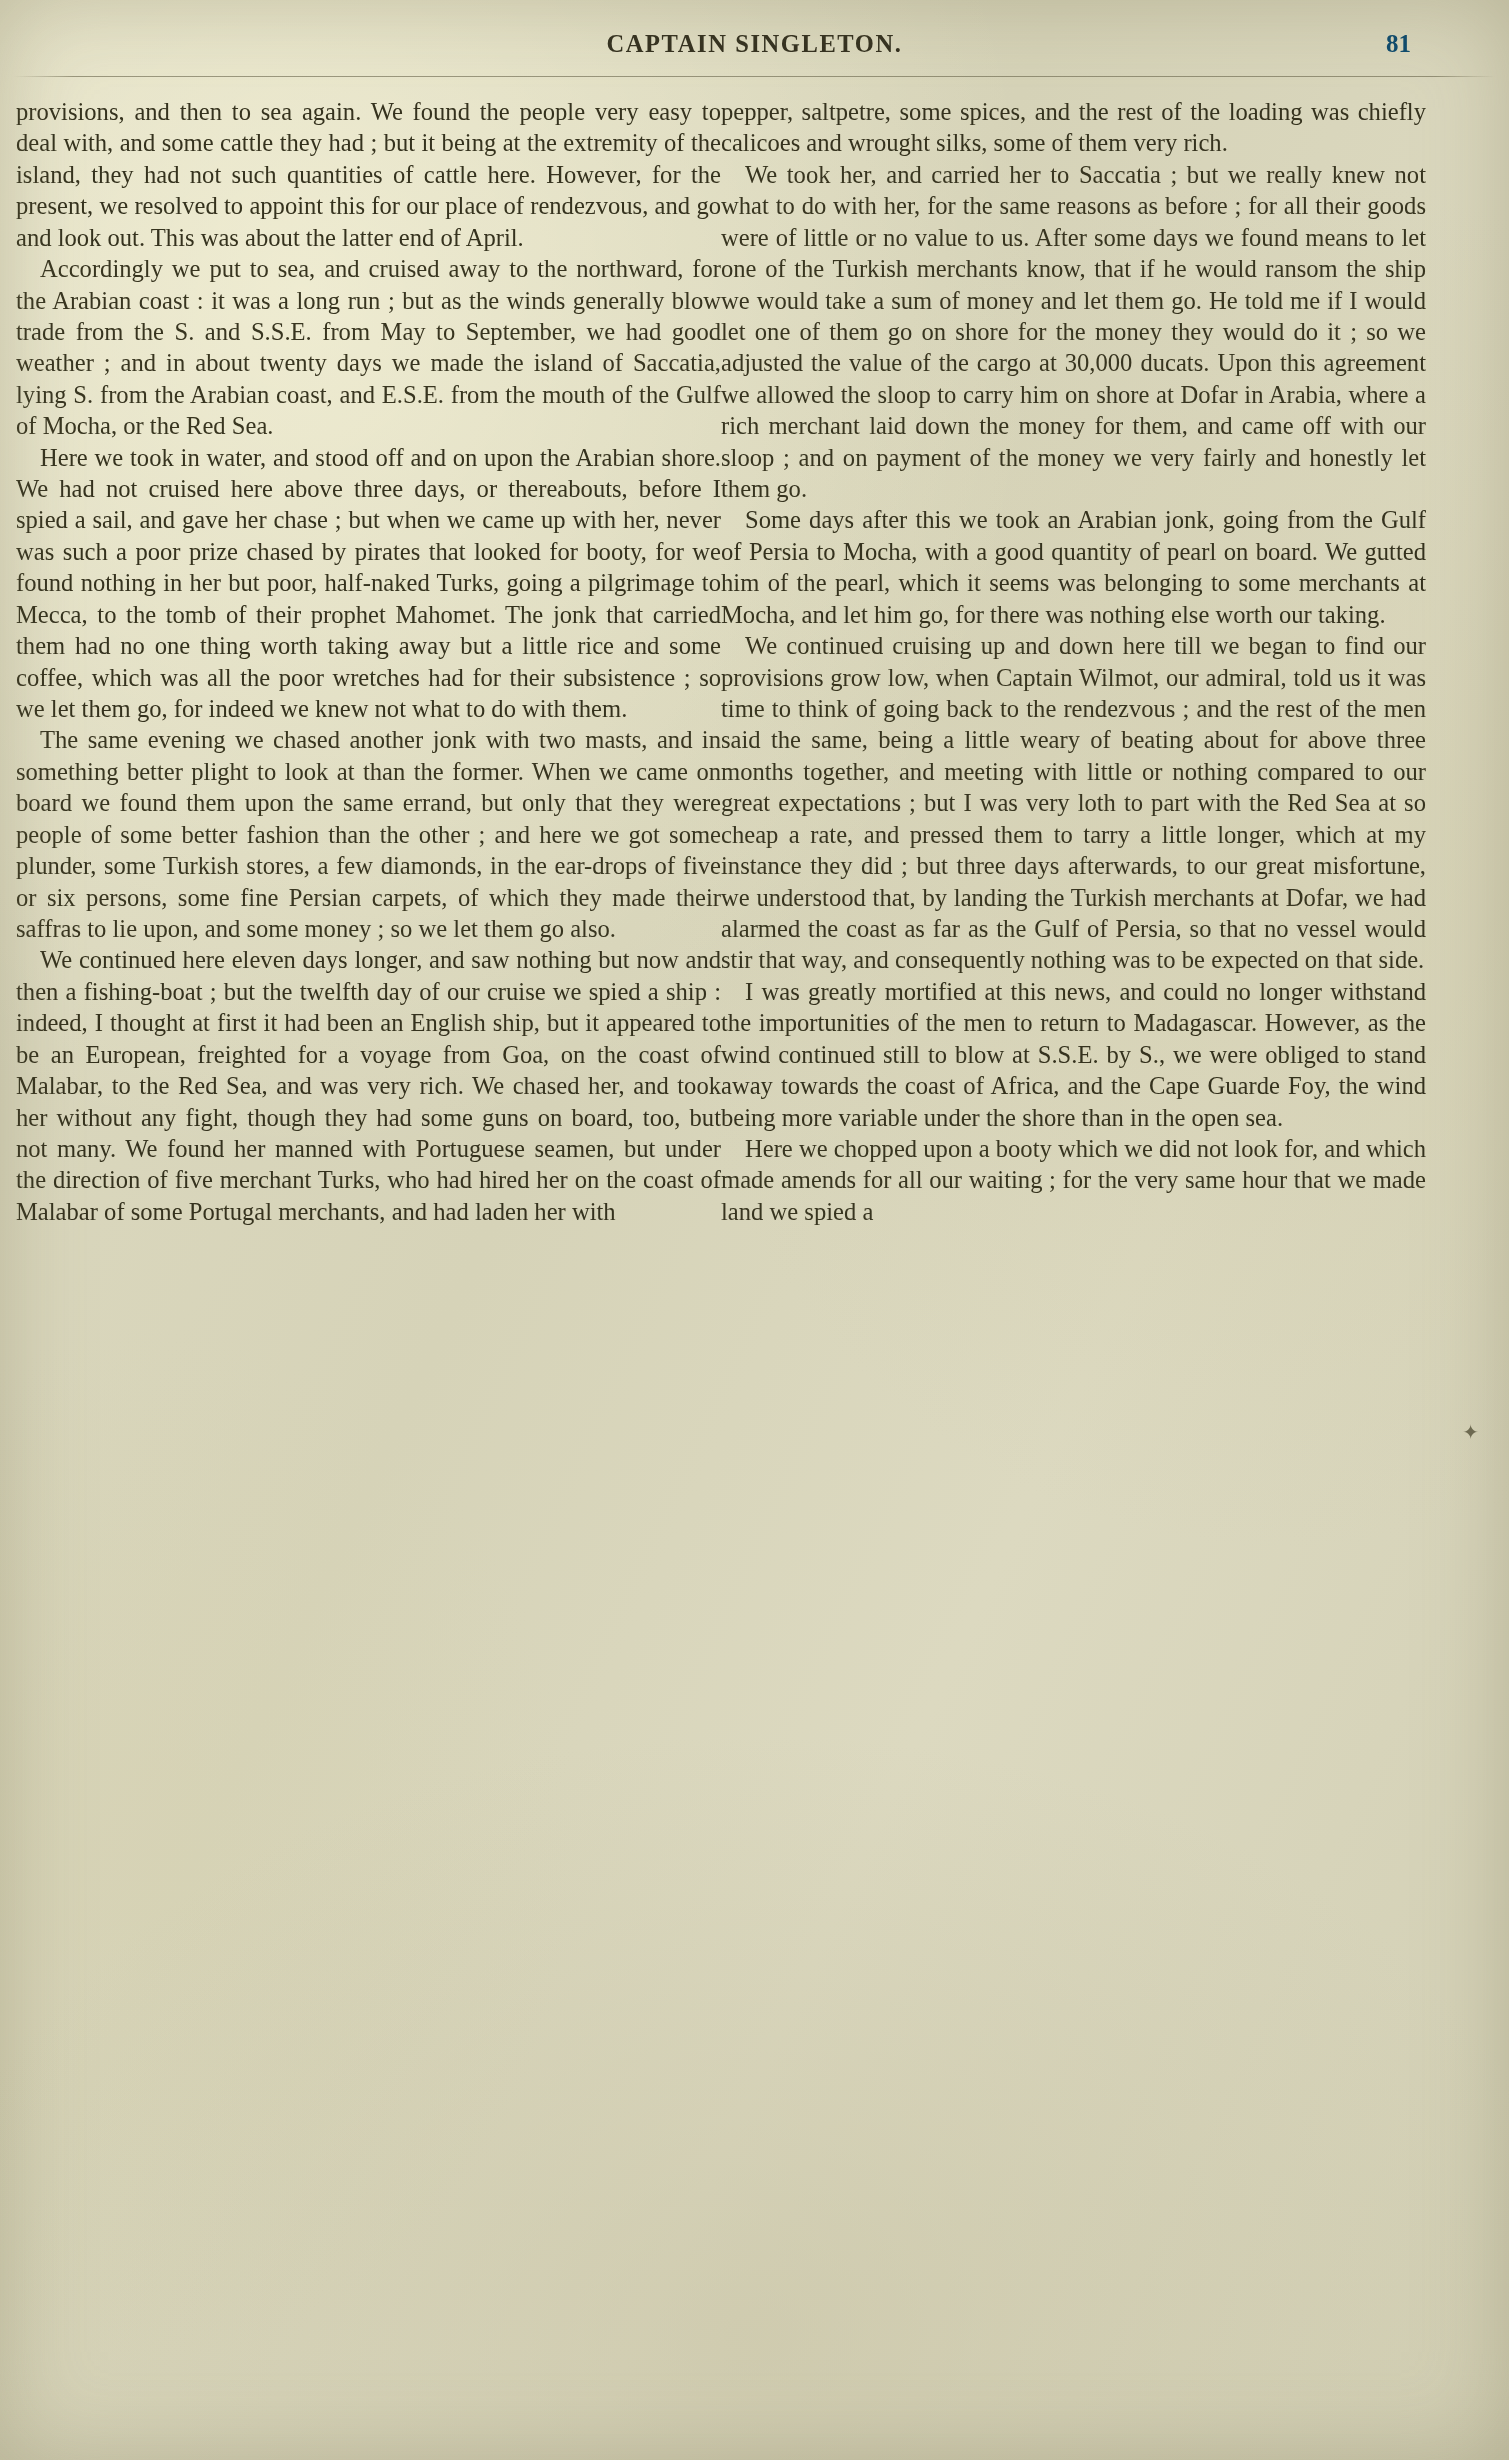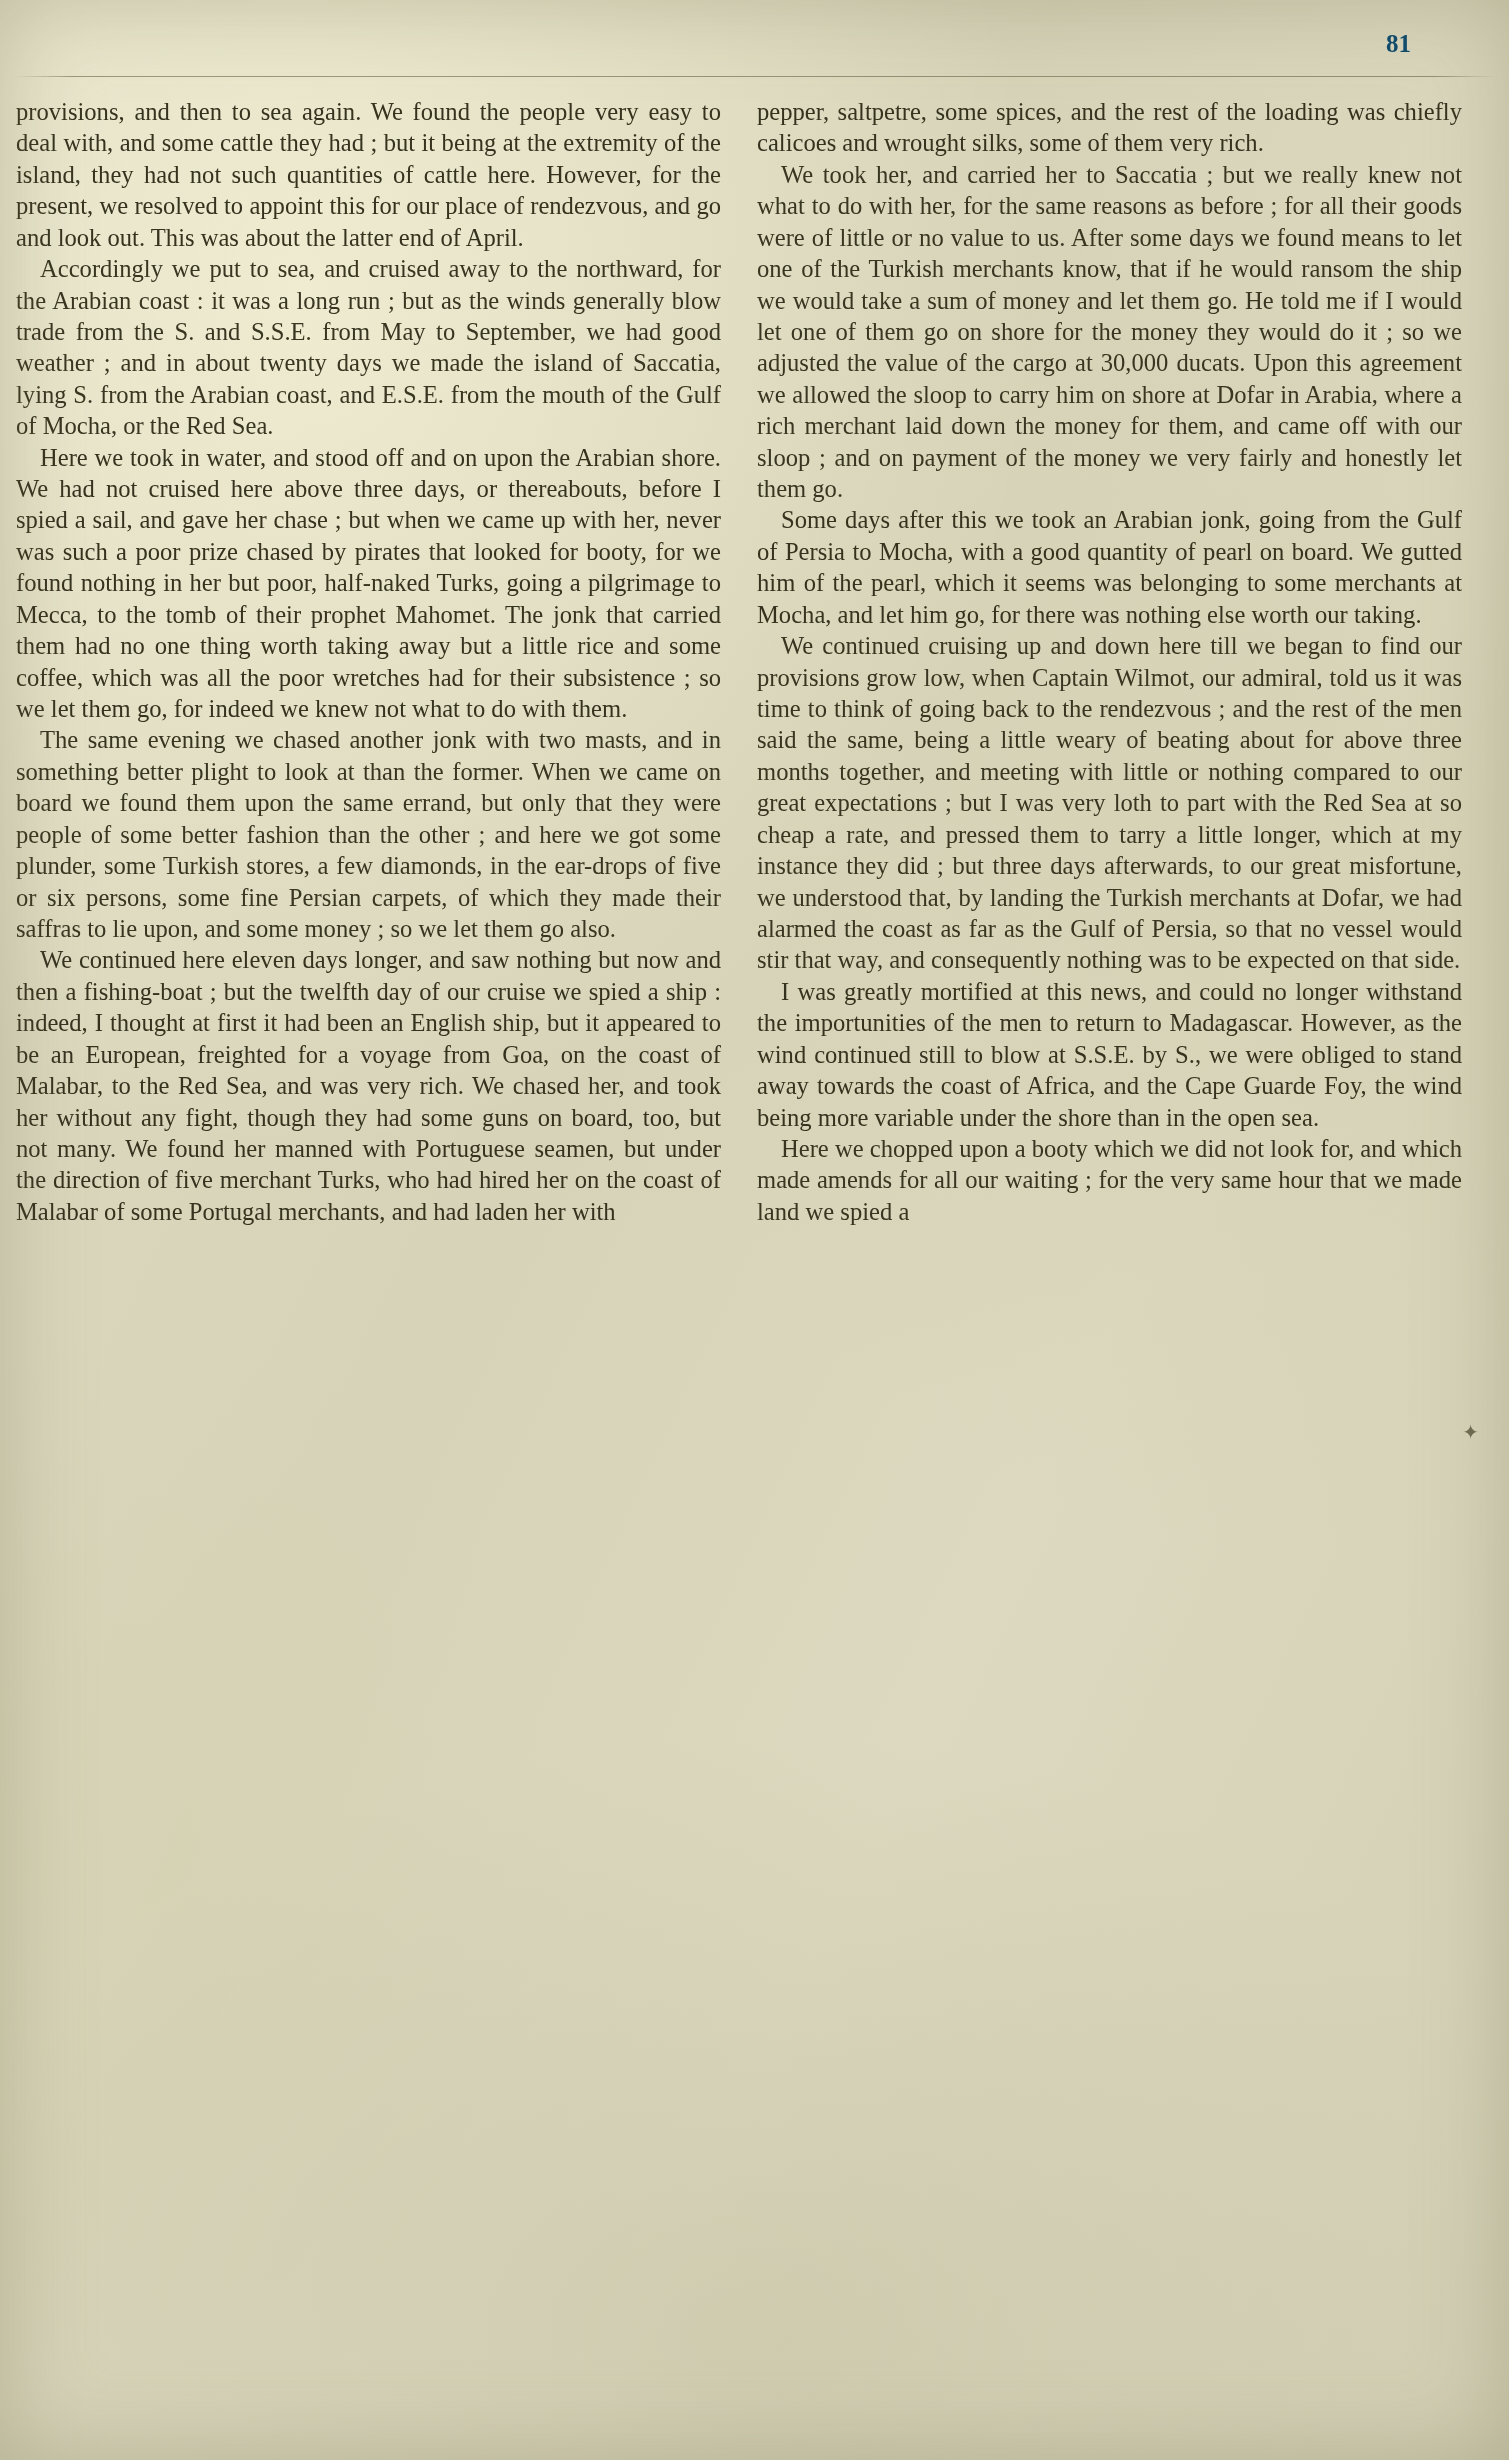--- a/index.html
+++ b/index.html
@@ -67,21 +67,20 @@
     height: 1px;
     background: linear-gradient(to right, rgba(90,86,60,0.0), rgba(90,86,60,0.55) 4%, rgba(90,86,60,0.55) 96%, rgba(90,86,60,0.0));
   }
   .columns {
     position: absolute;
     top: 96px;
     left: 16px;
     right: 16px;
     bottom: 24px;
     display: flex;
-    gap: 36px;
   }
   .col {
     width: 705px;
     font-size: 24.6px;
     line-height: 1.278;
     text-align: justify;
     text-justify: inter-word;
     color: #35331f;
   }
   .col p {
@@ -111,20 +110,21 @@
   }
 </style>
 </head>
 <body>
 
 <div class="paper-texture"></div>
 
 <div class="page">
 
   <div class="header">
+    <div class="running-title">CAPTAIN SINGLETON.</div>
     <div class="page-number">81</div>
   </div>
 
   <div class="rule"></div>
 
   <div class="columns">
 
     <div class="col">
       <p class="noindent">provisions, and then to sea again. We found the people very easy to deal with, and some cattle they had ; but it being at the extremity of the island, they had not such quantities of cattle here. However, for the present, we resolved to appoint this for our place of rendezvous, and go and look out. This was about the latter end of April.</p>
       <p>Accordingly we put to sea, and cruised away to the northward, for the Arabian coast : it was a long run ; but as the winds generally blow trade from the S. and S.S.E. from May to September, we had good weather ; and in about twenty days we made the island of Saccatia, lying S. from the Arabian coast, and E.S.E. from the mouth of the Gulf of Mocha, or the Red Sea.</p>

